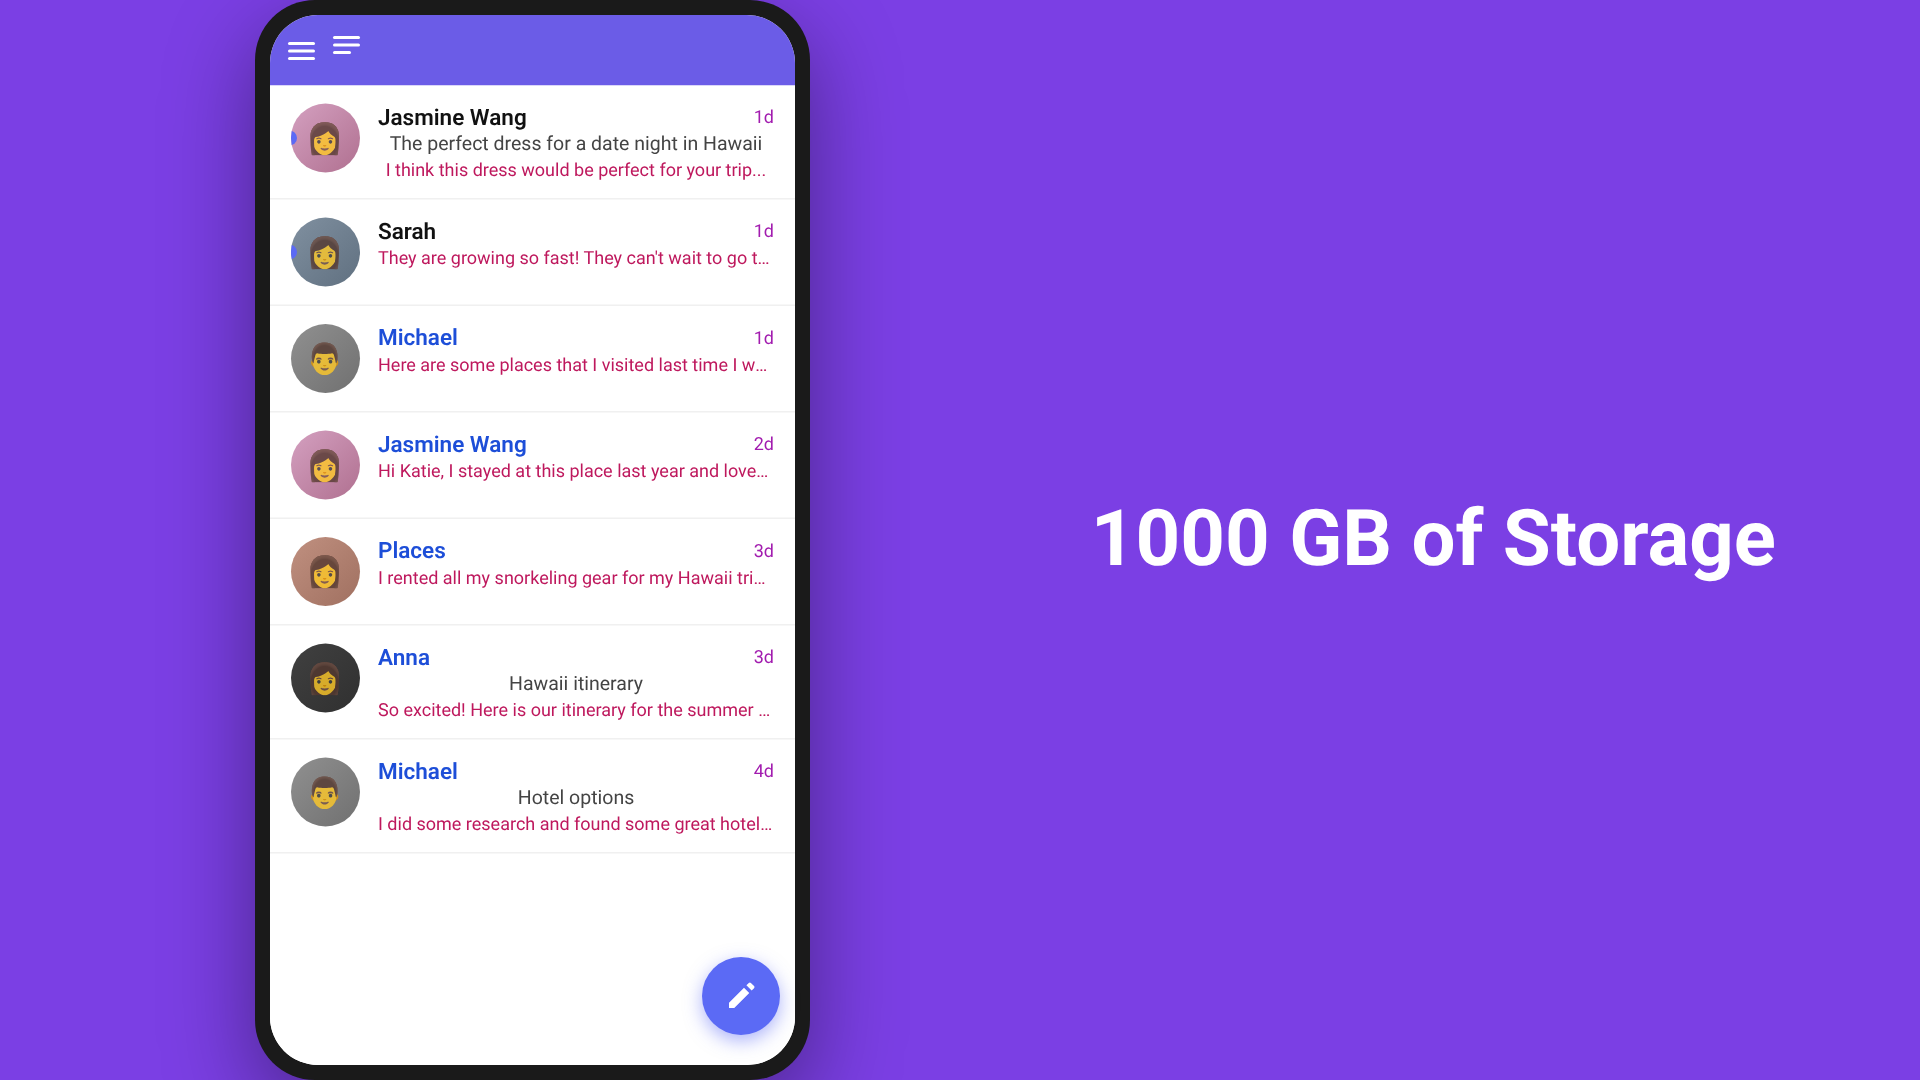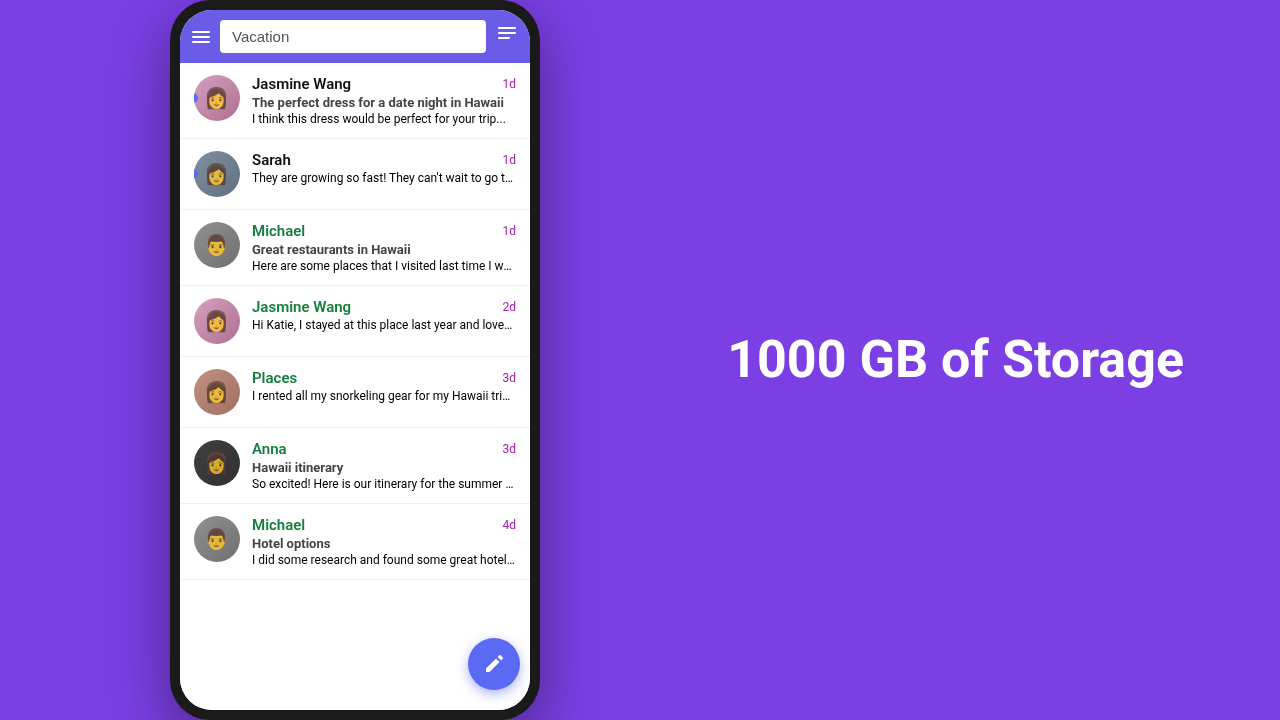--- a/index.html
+++ b/index.html
@@ -142,58 +142,59 @@
       transform: translateY(-50%);
       width: 10px;
       height: 10px;
       background: #5B6AF5;
       border-radius: 50%;
     }
 
     .message-content {
       flex: 1;
       min-width: 0;
+      text-align: center;
     }
 
     .message-header {
       display: flex;
       justify-content: space-between;
       align-items: center;
       margin-bottom: 2px;
     }
 
     .sender-name {
       font-size: 15px;
       font-weight: 600;
-      color: #15803d;
+      color: #1d4ed8;
     }
 
     .sender-name.unread {
       color: #111;
     }
 
     .timestamp {
       font-size: 12px;
       color: #a21caf;
       flex-shrink: 0;
     }
 
     .message-subject {
       font-size: 13px;
       color: #444;
       margin-bottom: 2px;
-      font-weight: 700;
+      font-weight: 400;
       white-space: nowrap;
       overflow: hidden;
       text-overflow: ellipsis;
     }
 
     .message-preview {
       font-size: 12px;
-      color: #000000;
+      color: #be185d;
       white-space: nowrap;
       overflow: hidden;
       text-overflow: ellipsis;
     }
 
     
     .fab {
       position: absolute;
       bottom: 30px;
       right: 20px;
@@ -231,21 +232,20 @@
 <div class="phone-wrapper">
   <div class="phone-frame">
     <div class="phone-screen">
 
       <div class="search-bar">
         <div class="hamburger-icon">
           <span></span>
             <span></span>
             <span></span>
         </div>
-        <input class="search-input-field" type="text" value="Vacation" placeholder="Vacation" readonly="" style="">
         <div class="list-icon">
           <svg width="22" height="22" viewBox="0 0 22 22" fill="none">
             <rect x="2" y="4" width="18" height="2" rx="1" fill="white"></rect>
             <rect x="2" y="9" width="18" height="2" rx="1" fill="white"></rect>
             <rect x="2" y="14" width="12" height="2" rx="1" fill="white"></rect>
           </svg>
         </div>
       </div>
 
       <div class="message-list">
@@ -289,21 +289,20 @@
       <div class="avatar-person">
         👨
       </div>
     </div>
 
     <div class="message-content">
       <div class="message-header">
         <span class="sender-name ">Michael</span>
         <span class="timestamp">1d</span>
       </div>
-      <div class="message-subject">Great restaurants in Hawaii</div>
       <div class="message-preview">Here are some places that I visited last time I was t...</div>
     </div>
   </div>
           <div class="message-item">
     <div class="avatar avatar-jasmine2">
 
       <div class="avatar-person">
         👩
       </div>
     </div>

